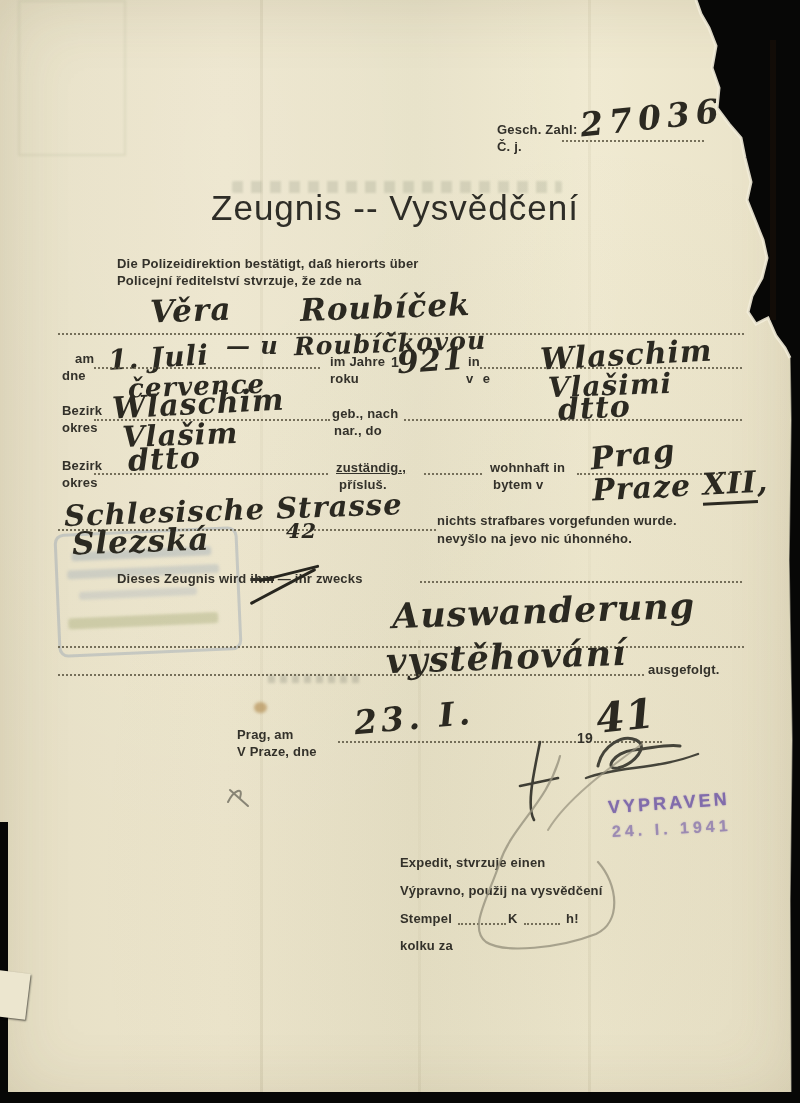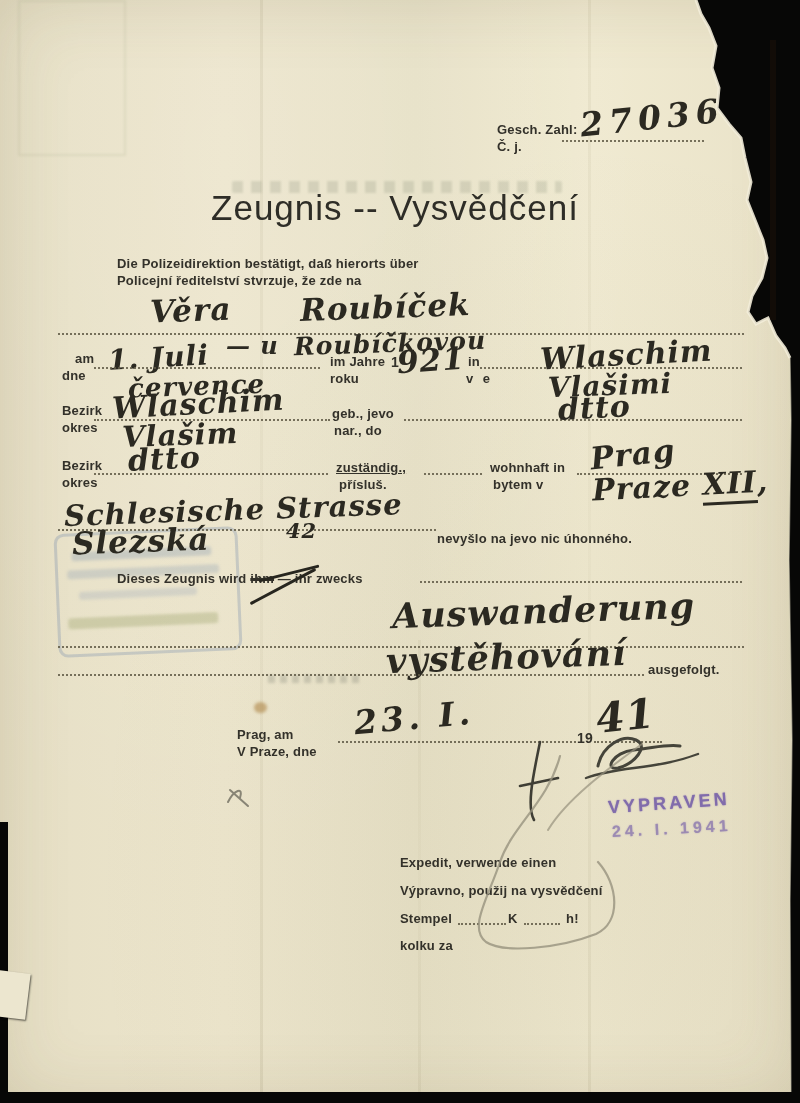--- a/index.html
+++ b/index.html
@@ -84,21 +84,21 @@
     <span class="print" style="left:466px;top:371px;letter-spacing:3px;">v e</span>
     <div class="dot" style="left:480px;top:367px;width:262px;"></div>
     <span class="hand" style="left:540px;top:337px;font-size:30px;transform:rotate(-3deg);">Wlaschim</span>
     <span class="hand" style="left:548px;top:369px;font-size:28px;transform:rotate(-2deg);">Vlašimi</span>
 
     <span class="print" style="left:62px;top:403px;">Bezirk</span>
     <span class="print" style="left:62px;top:420px;">okres</span>
     <span class="hand" style="left:112px;top:386px;font-size:30px;transform:rotate(-3deg);">Wlaschim</span>
     <div class="dot" style="left:94px;top:419px;width:236px;"></div>
     <span class="hand" style="left:122px;top:418px;font-size:29px;transform:rotate(-2deg);">Vlašim</span>
-    <span class="print" style="left:332px;top:406px;">geb., jevo</span>
+    <span class="print" style="left:332px;top:406px;">geb., nach</span>
     <span class="print" style="left:334px;top:423px;">nar., do</span>
     <div class="dot" style="left:404px;top:419px;width:338px;"></div>
     <span class="hand" style="left:558px;top:390px;font-size:30px;transform:rotate(-3deg);">dtto</span>
 
     <span class="print" style="left:62px;top:458px;">Bezirk</span>
     <span class="print" style="left:62px;top:475px;">okres</span>
     <span class="hand" style="left:128px;top:441px;font-size:30px;transform:rotate(-3deg);">dtto</span>
     <div class="dot" style="left:94px;top:473px;width:234px;"></div>
     <span class="print" style="left:336px;top:460px;text-decoration:underline;">zuständig.,</span>
     <span class="print" style="left:339px;top:477px;">přísluš.</span>
@@ -106,20 +106,21 @@
     <span class="print" style="left:490px;top:460px;">wohnhaft in</span>
     <span class="print" style="left:493px;top:477px;">bytem v</span>
     <div class="dot" style="left:577px;top:473px;width:165px;"></div>
     <span class="hand" style="left:590px;top:436px;font-size:31px;transform:rotate(-6deg);">Prag</span>
     <span class="hand" style="left:592px;top:468px;font-size:30px;transform:rotate(-3deg);"><span>Praze</span> <span class="romun">XII</span><span>,</span></span>
 
     <span class="hand" style="left:64px;top:493px;font-size:29px;transform:rotate(-2deg);">Schlesische Strasse</span>
     <div class="dot" style="left:58px;top:529px;width:378px;"></div>
     <span class="hand" style="left:72px;top:523px;font-size:31px;transform:rotate(-2deg);">Slezská</span>
     <span class="hand" style="left:278px;top:518px;font-size:21px;margin-left:8px;">42</span>
+    <span class="print" style="left:437px;top:513px;">nichts strafbares vorgefunden wurde.</span>
     <span class="print" style="left:437px;top:531px;">nevyšlo na jevo nic úhonného.</span>
 
     <span class="print" style="left:117px;top:571px;"><span>Dieses Zeugnis  wird</span> <span style="text-decoration:line-through;text-decoration-thickness:3px;">ihm</span> <span>— ihr zwecks</span></span>
     <div class="dot" style="left:420px;top:581px;width:322px;"></div>
     <div class="strike" style="left:258px;top:572px;width:62px;height:3px;transform:rotate(-14deg);"></div>
     <div class="strike" style="left:246px;top:585px;width:74px;height:3px;transform:rotate(-28deg);"></div>
 
     <span class="hand" style="left:392px;top:590px;font-size:35px;transform:rotate(-2deg);">Auswanderung</span>
     <div class="dot" style="left:58px;top:646px;width:686px;"></div>
     <span class="hand" style="left:386px;top:636px;font-size:35px;transform:rotate(-2deg);">vystěhování</span>
@@ -130,21 +131,21 @@
     <span class="print" style="left:237px;top:744px;">V Praze, dne</span>
     <div class="dot" style="left:338px;top:741px;width:238px;"></div>
     <span class="hand" style="left:354px;top:698px;font-size:33px;letter-spacing:4px;transform:rotate(-5deg);">23. I.</span>
     <span class="print" style="left:577px;top:730px;font-size:14px;">19</span>
     <div class="dot" style="left:594px;top:741px;width:68px;"></div>
     <span class="hand" style="left:596px;top:692px;font-size:41px;transform:rotate(-6deg);">41</span>
 
     <span class="stamp-purple" style="left:608px;top:793px;font-size:18px;letter-spacing:3px;transform:rotate(-4deg);opacity:.82;">VYPRAVEN</span>
     <span class="stamp-purple" style="left:612px;top:820px;font-size:16px;letter-spacing:4px;transform:rotate(-3deg);opacity:.6;">24. I. 1941</span>
 
-    <span class="print" style="left:400px;top:855px;">Expedit, verwende einen</span>
+    <span class="print" style="left:400px;top:855px;">Expedit, stvrzuje einen</span>
     <span class="print" style="left:400px;top:883px;">Výpravno, použij na vysvědčení</span>
     <span class="print" style="left:400px;top:911px;">Stempel</span>
     <div class="dot" style="left:458px;top:923px;width:48px;"></div>
     <span class="print" style="left:508px;top:911px;">K</span>
     <div class="dot" style="left:524px;top:923px;width:36px;"></div>
     <span class="print" style="left:566px;top:911px;">h!</span>
     <span class="print" style="left:400px;top:938px;">kolku za</span>
 
     <svg width="800" height="1103" viewBox="0 0 800 1103">
 

